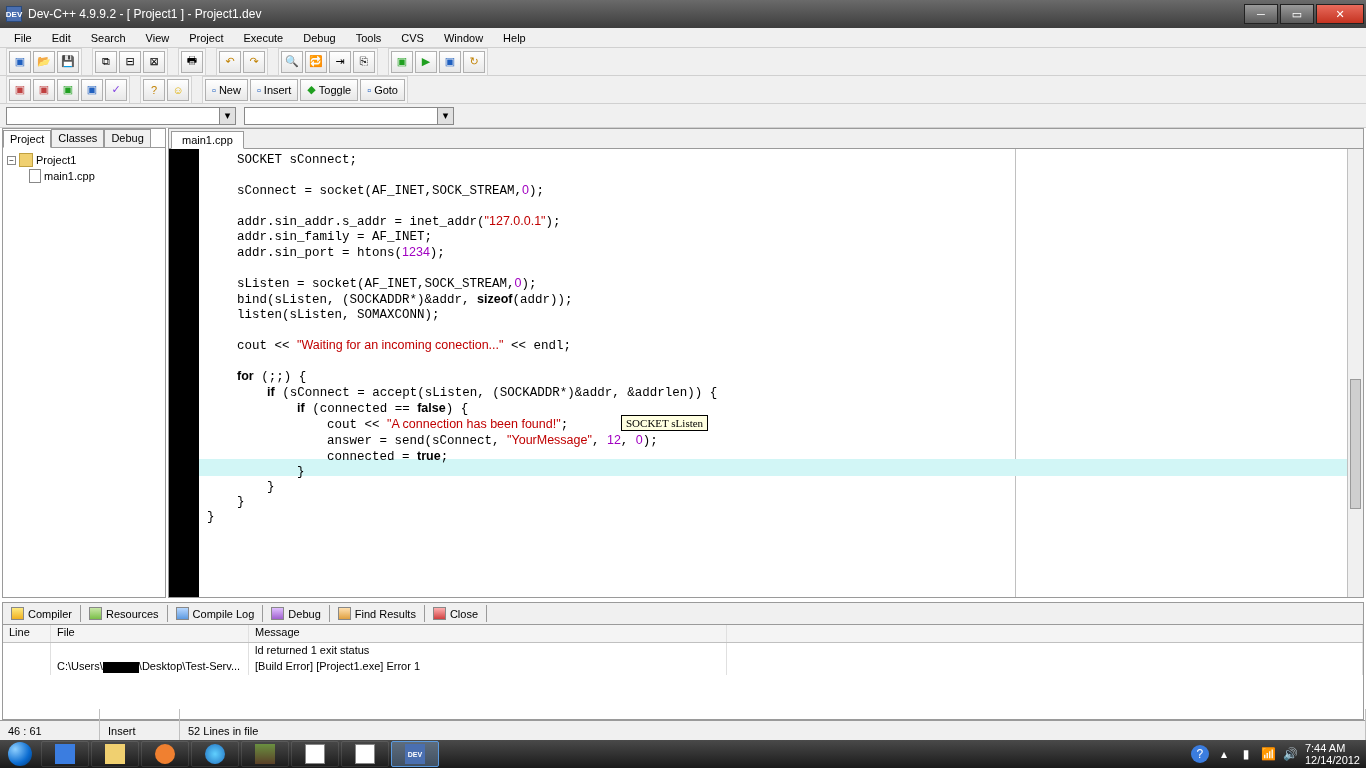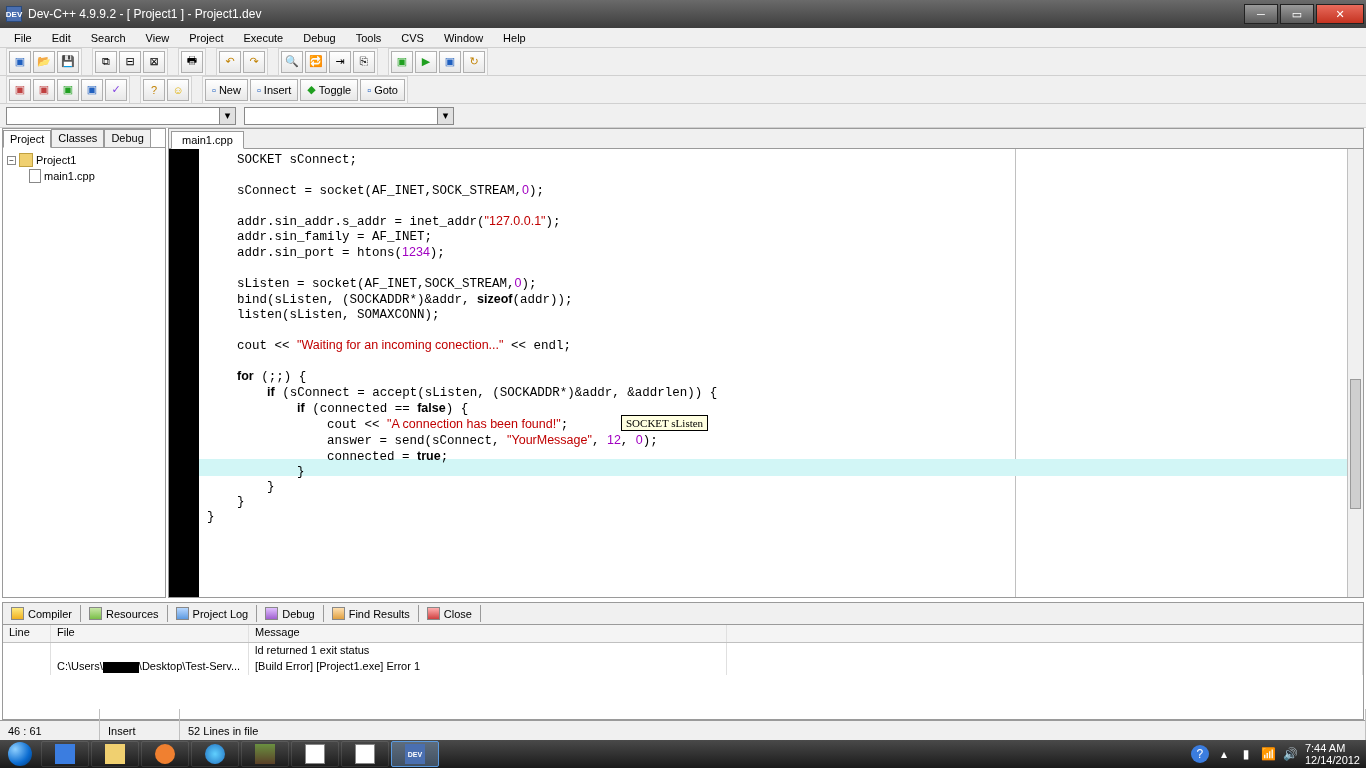--- a/index.html
+++ b/index.html
@@ -269,21 +269,21 @@
       <div class="bottab">
         <span class="bicon bi1"></span>
         <span>Compiler</span>
       </div>
       <div class="bottab">
         <span class="bicon bi2"></span>
         <span>Resources</span>
       </div>
       <div class="bottab">
         <span class="bicon bi3"></span>
-        <span>Project Log</span>
+        <span>Compile Log</span>
       </div>
       <div class="bottab">
         <span class="bicon bi4"></span>
         <span>Debug</span>
       </div>
       <div class="bottab">
         <span class="bicon bi5"></span>
         <span>Find Results</span>
       </div>
       <div class="bottab">

